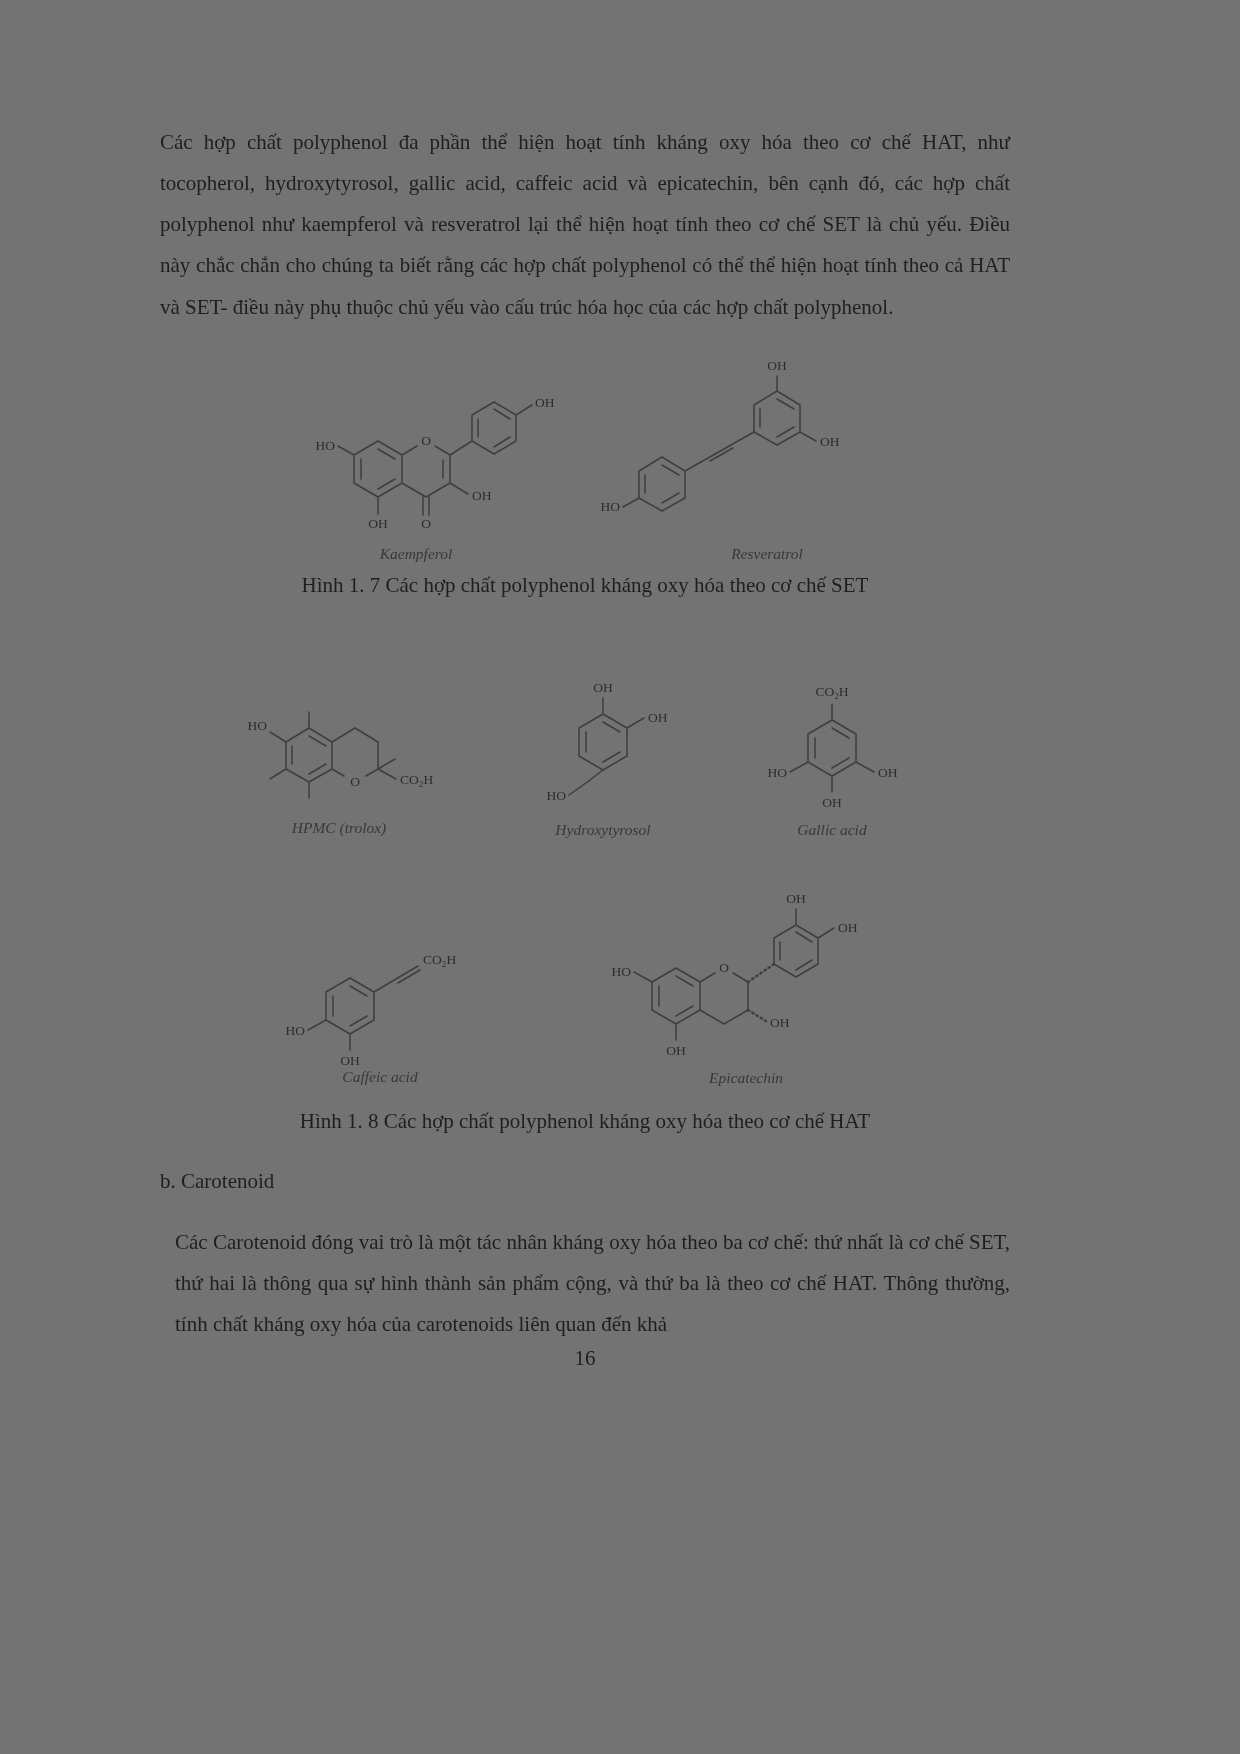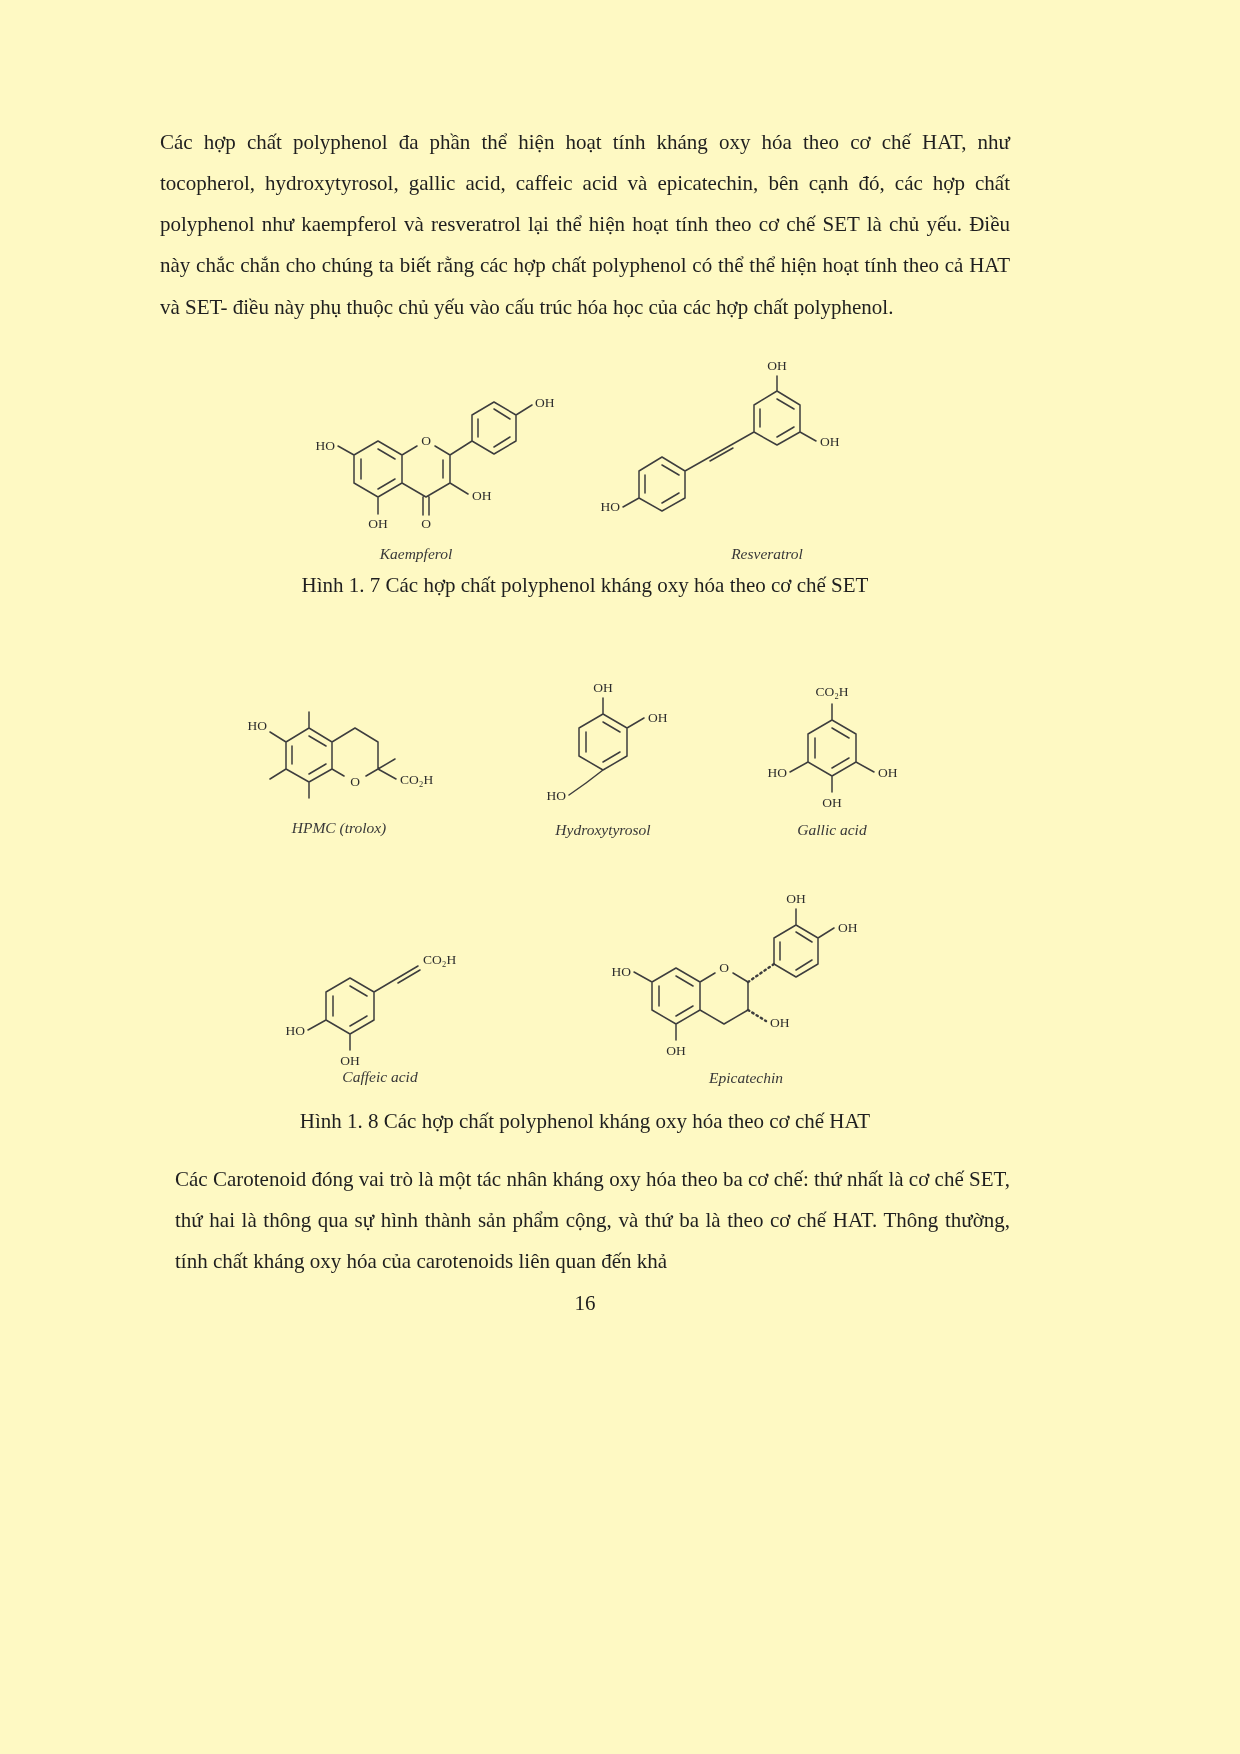--- a/index.html
+++ b/index.html
@@ -1,19 +1,19 @@
 <!DOCTYPE html>
 <html lang="vi"><head>
 <meta charset="utf-8">
 <style>
   html,body{margin:0;padding:0;background:#ffffff;}
   .page{
     position:relative;
     width:1240px;height:1754px;
-    background:#fef9c3;
+    background:#737373;
     font-family:"Liberation Serif", serif;
     color:#1f1f1f;
     overflow:hidden;
   }
   .content{padding:122px 230px 0 160px;}
   p{margin:0;}
   .body-text{
     font-size:21px;
     line-height:1.96;
     text-align:justify;
@@ -31,21 +31,21 @@
   .caption2{margin-top:16px;}
   .sec-head{
     font-size:21px;
     margin-top:22px;
     text-align:left;
   }
   .p2{margin-top:20px;margin-left:15px;}
   .pagenum{
     text-align:center;
     font-size:21px;
-    margin-top:9px;
+    margin-top:0;
   }
   
   .mol path{stroke:#3e3e3e;stroke-width:1.5;fill:none;stroke-linecap:round;stroke-linejoin:round;}
   .mol path.stereo{stroke-dasharray:1.5 3.5;stroke-width:2.4;}
   .mol text{
     fill:#2d2d2d;
     font-family:"Liberation Serif", serif;
     font-size:13.5px;
   }
   .mol text.mol-name{
@@ -180,19 +180,20 @@
         <text x="35" y="115" text-anchor="end">HO</text>
         <text x="128" y="111" text-anchor="middle">O</text>
         <text x="174" y="166" text-anchor="start">OH</text>
         <text x="80" y="194" text-anchor="middle">OH</text>
         <text x="150" y="222" text-anchor="middle" class="mol-name">Epicatechin</text>
       </svg>
     </div>
 
     <p class="caption caption2">Hình 1. 8 Các hợp chất polyphenol kháng oxy hóa theo cơ chế HAT</p>
 
+    <p class="body-text sec-head">b. Carotenoid</p>
 
     <p class="body-text p2">Các Carotenoid đóng vai trò là một tác nhân kháng oxy hóa theo ba cơ chế: thứ nhất là cơ chế SET, thứ hai là thông qua sự hình thành sản phẩm cộng, và thứ ba là theo cơ chế HAT. Thông thường, tính chất kháng oxy hóa của carotenoids liên quan đến khả</p>
 
     <div class="pagenum">16</div>
 
   </div>
 </div>
 
 </body></html>

